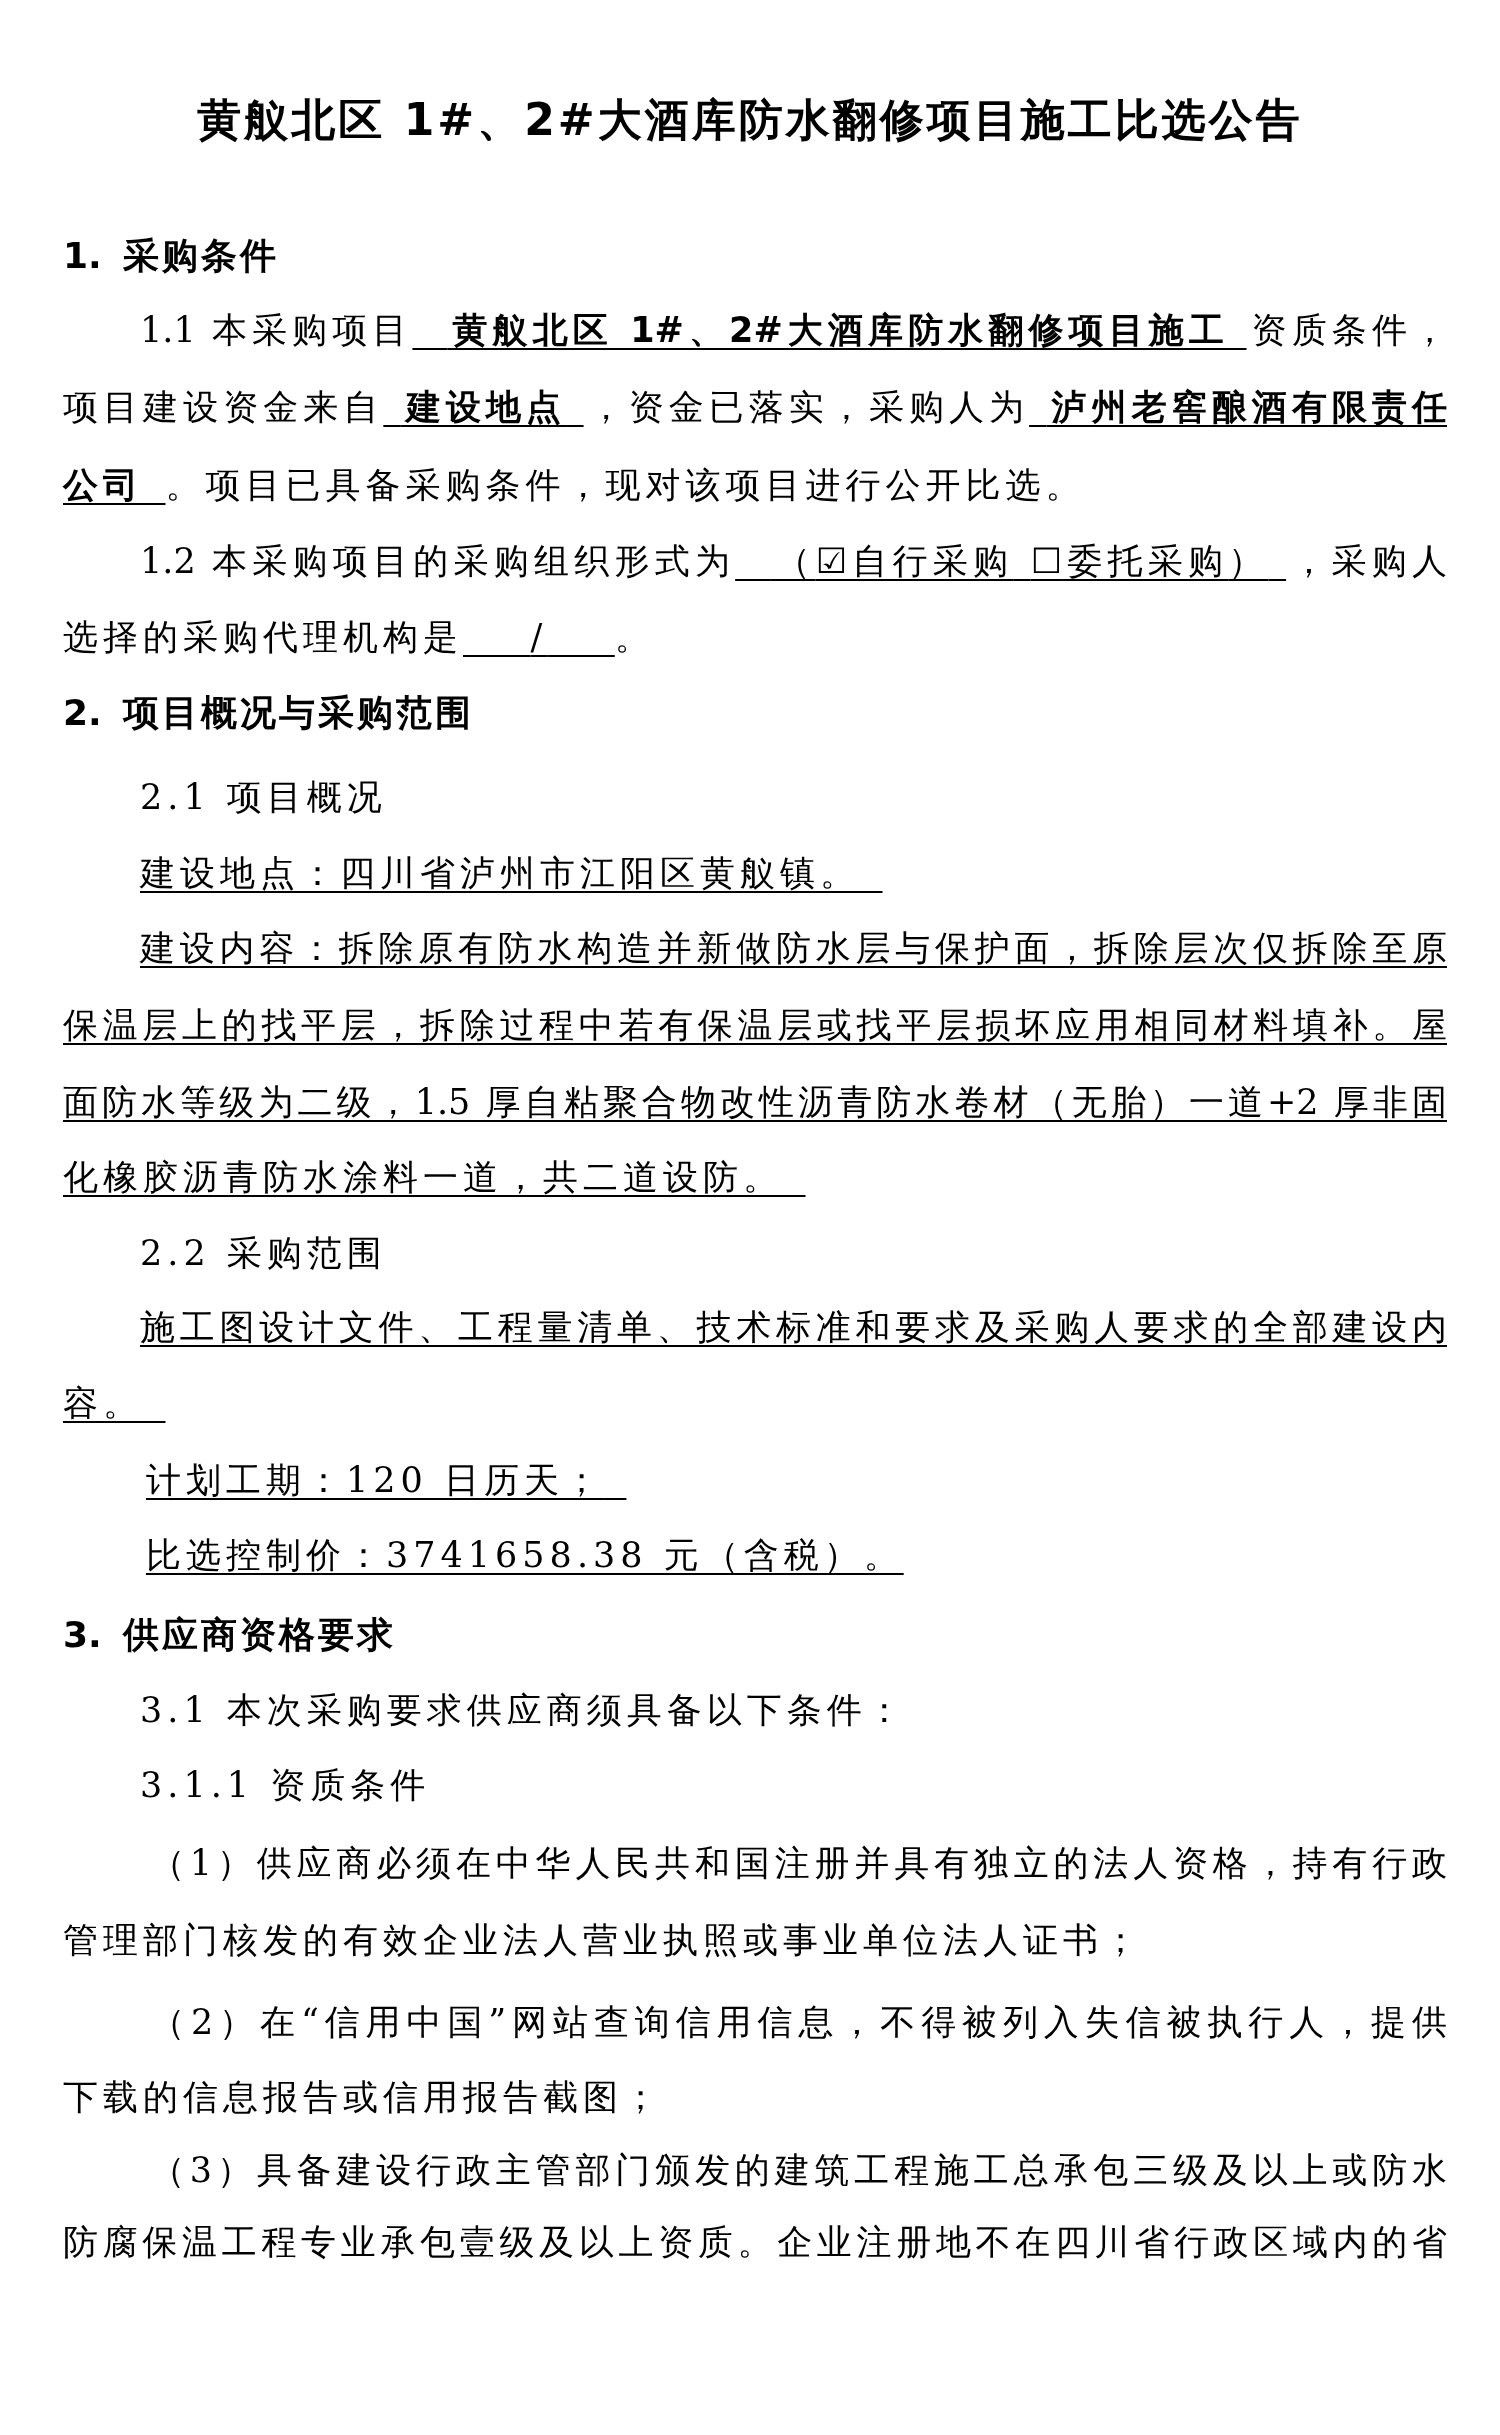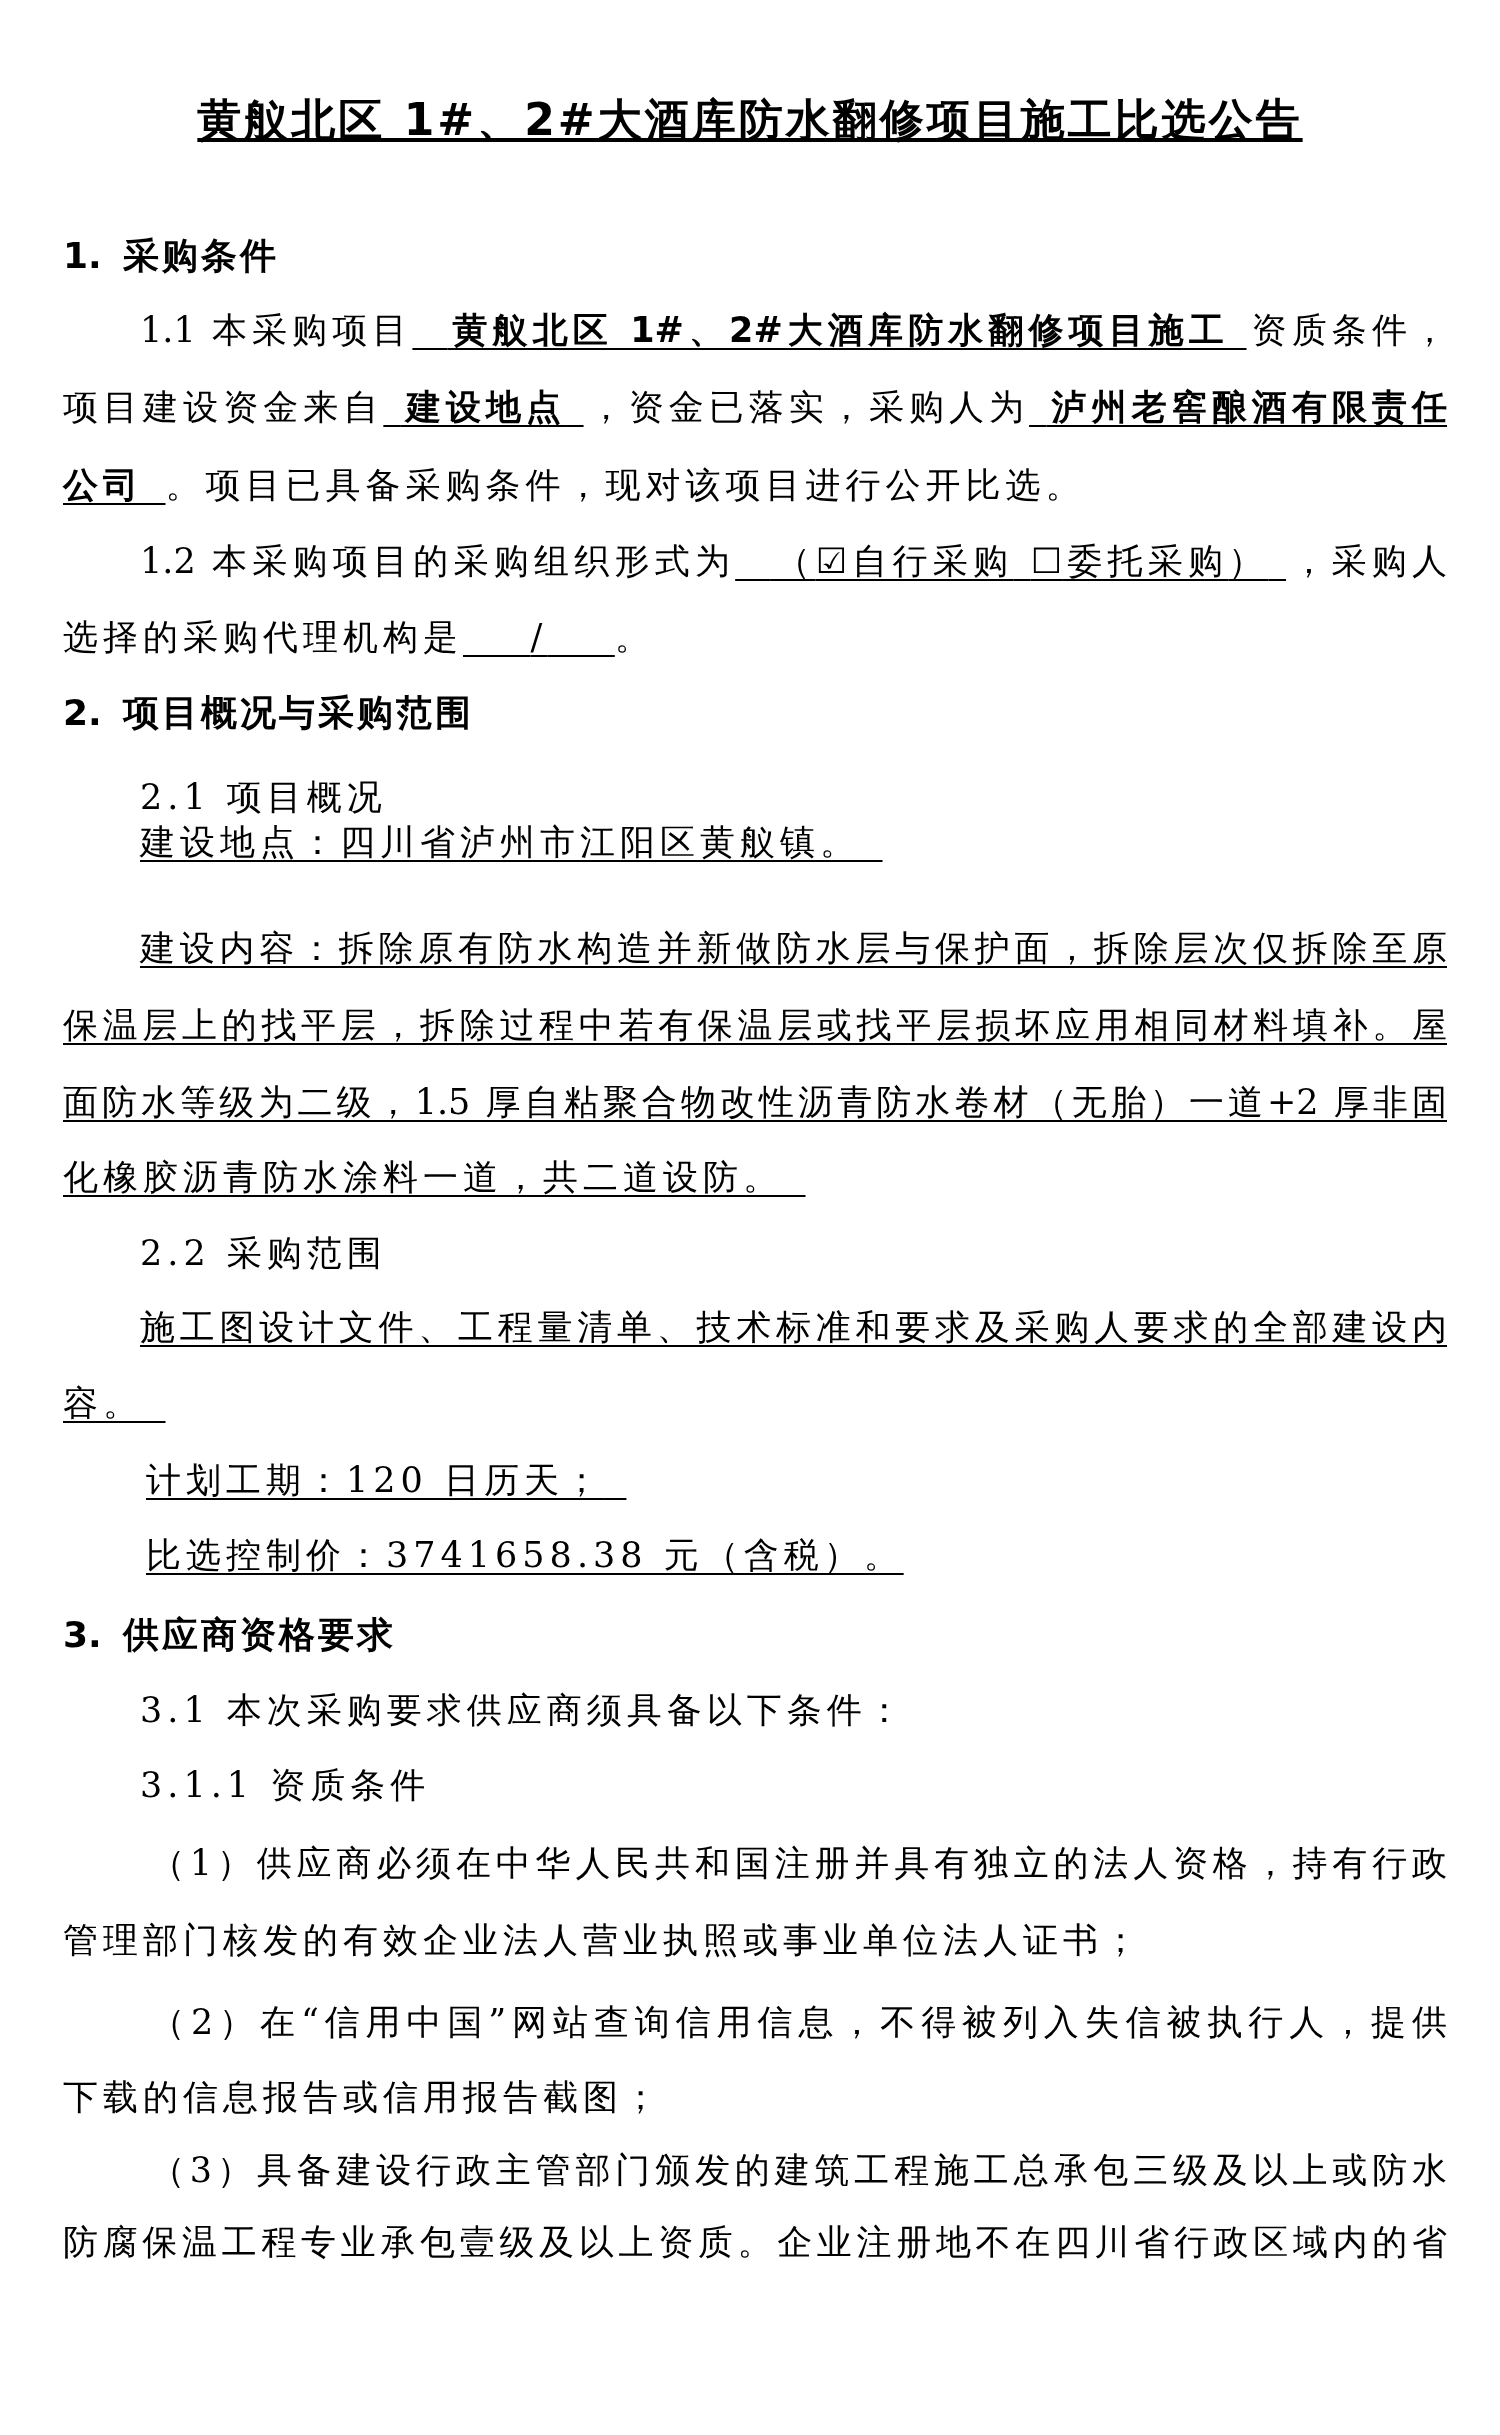--- a/index.html
+++ b/index.html
@@ -1,21 +1,21 @@
 <!DOCTYPE html>
 <html><head>
 <meta charset="utf-8">
 <style>
   html, body { margin: 0; padding: 0; background: #ffffff; }
   body { width: 1500px; height: 2435px; position: relative; overflow: hidden;
          font-family: "DejaVu Serif", "Liberation Serif", serif; color: #000; }
   .page { position: absolute; left: 0; top: 0; width: 1500px; height: 2435px; background: #fff; }
   .title { position: absolute; left: 0; width: 1500px; top: 92px; height: 56px; line-height: 56px;
            text-align: center; font-family: "DejaVu Sans", "Liberation Sans", sans-serif;
-           font-weight: bold; font-size: 44px; letter-spacing: 3px; text-decoration: underline; }
+           font-weight: bold; font-size: 44px; letter-spacing: 3px; }
   .line { position: absolute; height: 44px; line-height: 44px; font-size: 35px;
           white-space: nowrap; letter-spacing: 5px; }
   .full { left: 63px; width: 1384px; text-align: justify; text-align-last: justify; letter-spacing: 0; }
   .full.ind { left: 140px; width: 1307px; }
   .ind { left: 140px; }
   .lm { left: 63px; }
   .heading { font-family: "DejaVu Sans", "Liberation Sans", sans-serif; font-weight: bold; font-size: 36px; letter-spacing: 3px; }
   .heading .num { display: inline-block; width: 60px; letter-spacing: 0; }
   .u { text-decoration: underline; text-decoration-thickness: 2px; text-underline-offset: 6px; }
   .b { font-family: "DejaVu Sans", "Liberation Sans", sans-serif; font-weight: bold; }
@@ -50,21 +50,21 @@
   <div class="line lm" style="top:615px">
     <span>选择的采购代理机构是</span><span class="u">   <span>/</span>   </span><span>。</span>
   </div>
 
   <div class="line lm heading" style="top:691px">
     <span class="num">2.</span><span>项目概况与采购范围</span>
   </div>
 
   <div class="line ind" style="top:775px">2.1 项目概况</div>
 
-  <div class="line ind" style="top:820px">
+  <div class="line ind" style="top:851px">
     <span class="u">建设地点：四川省泸州市江阳区黄舣镇。</span><span class="u"> </span>
   </div>
 
   <div class="line full ind u" style="top:926px">建设内容：拆除原有防水构造并新做防水层与保护面，拆除层次仅拆除至原</div>
   <div class="line full u" style="top:1003px">保温层上的找平层，拆除过程中若有保温层或找平层损坏应用相同材料填补。屋</div>
   <div class="line full u" style="top:1080px">面防水等级为二级，1.5 厚自粘聚合物改性沥青防水卷材（无胎）一道+2 厚非固</div>
   <div class="line lm" style="top:1155px">
     <span class="u">化橡胶沥青防水涂料一道，共二道设防。</span><span class="u"> </span>
   </div>
 

